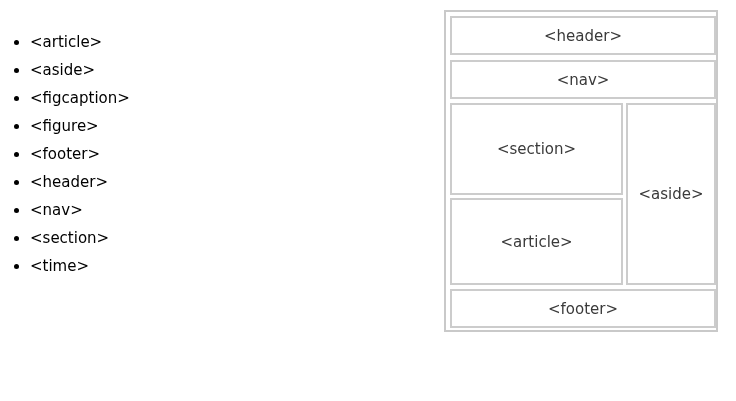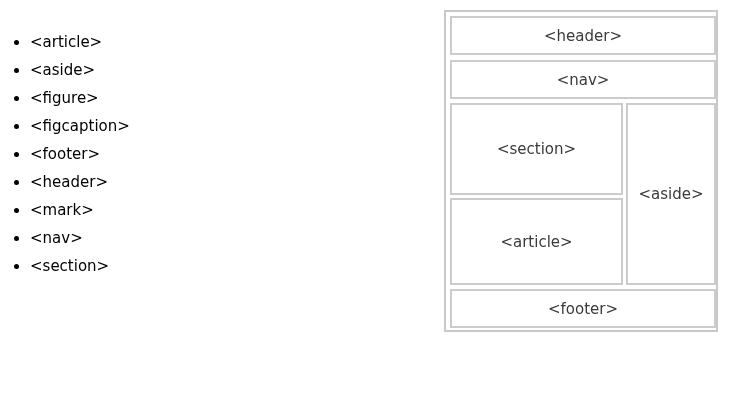--- a/index.html
+++ b/index.html
@@ -124,27 +124,27 @@
     width: 266px;
     height: 39px;
   }
 </style>
 </head>
 <body>
 
 <ul id="tag-list">
   <li><span>&lt;article&gt;</span></li>
   <li><span>&lt;aside&gt;</span></li>
+  <li><span>&lt;figcaption&gt;</span></li>
   <li><span>&lt;figure&gt;</span></li>
-  <li><span>&lt;figcaption&gt;</span></li>
   <li><span>&lt;footer&gt;</span></li>
   <li><span>&lt;header&gt;</span></li>
-  <li><span>&lt;mark&gt;</span></li>
   <li><span>&lt;nav&gt;</span></li>
   <li><span>&lt;section&gt;</span></li>
+  <li><span>&lt;time&gt;</span></li>
 </ul>
 
 <div id="structure-diagram">
 
   <div id="box-header" class="struct-box">
     <span>&lt;header&gt;</span>
   </div>
 
   <div id="box-nav" class="struct-box">
     <span>&lt;nav&gt;</span>

